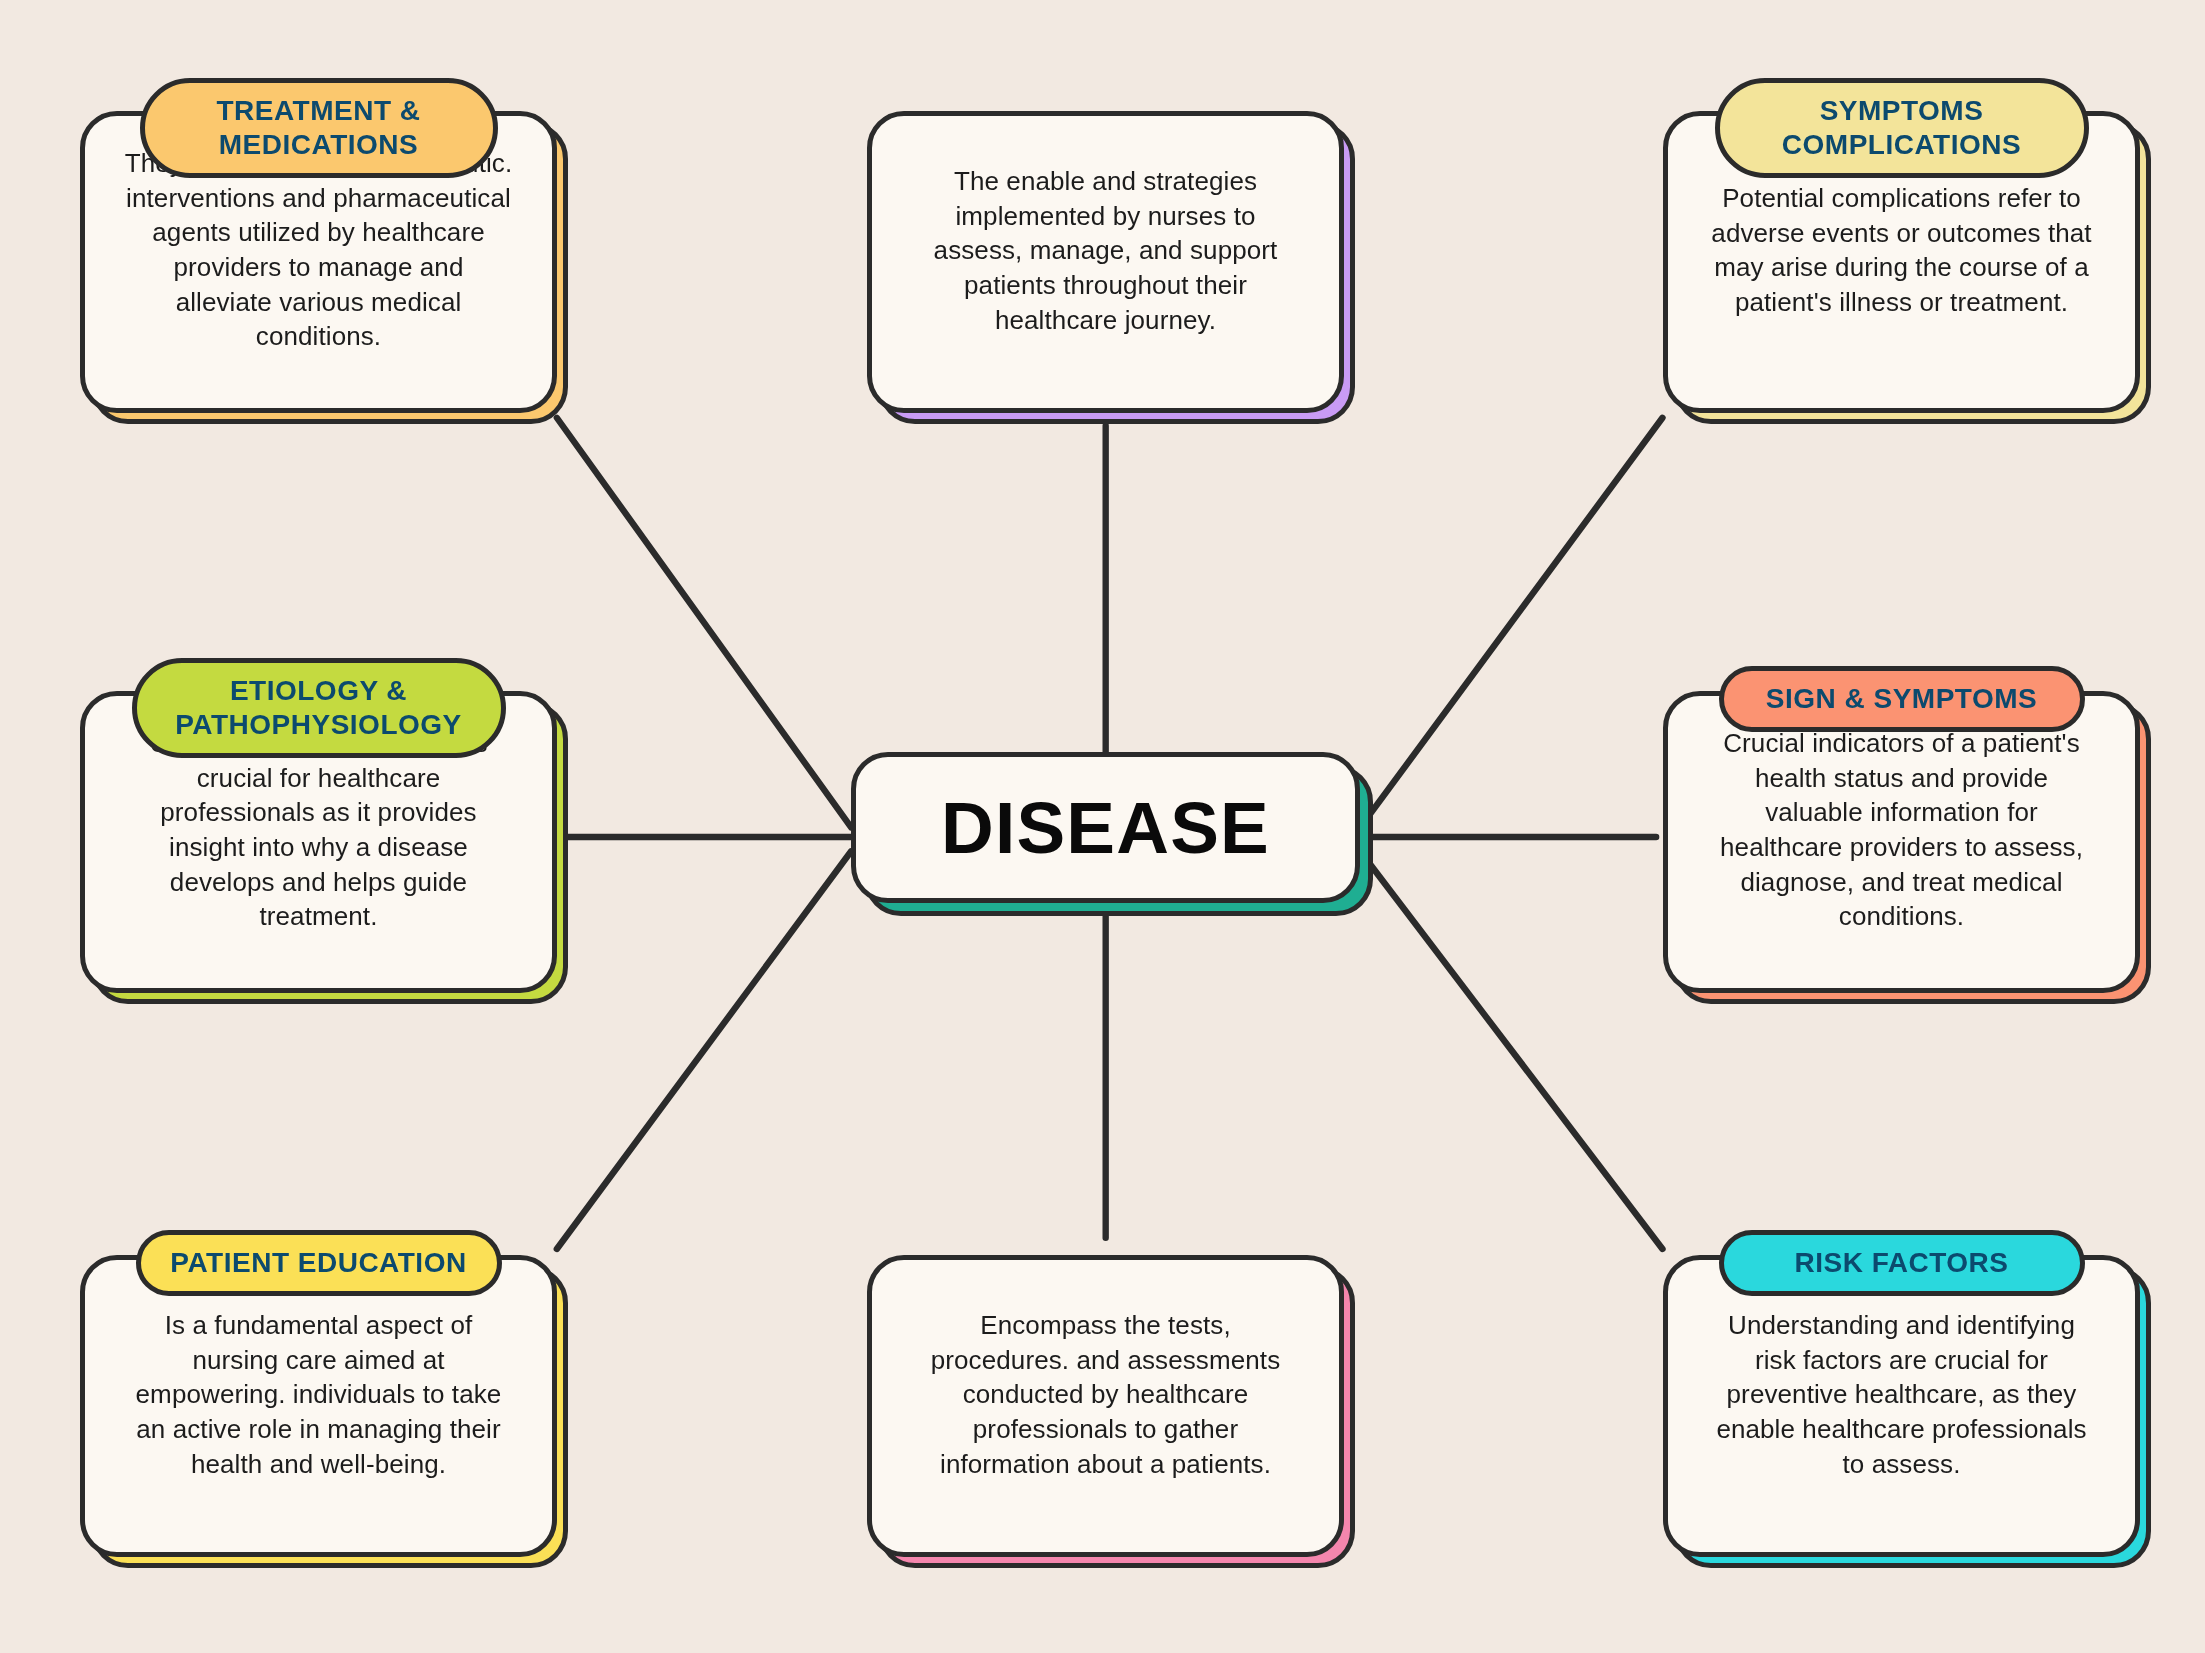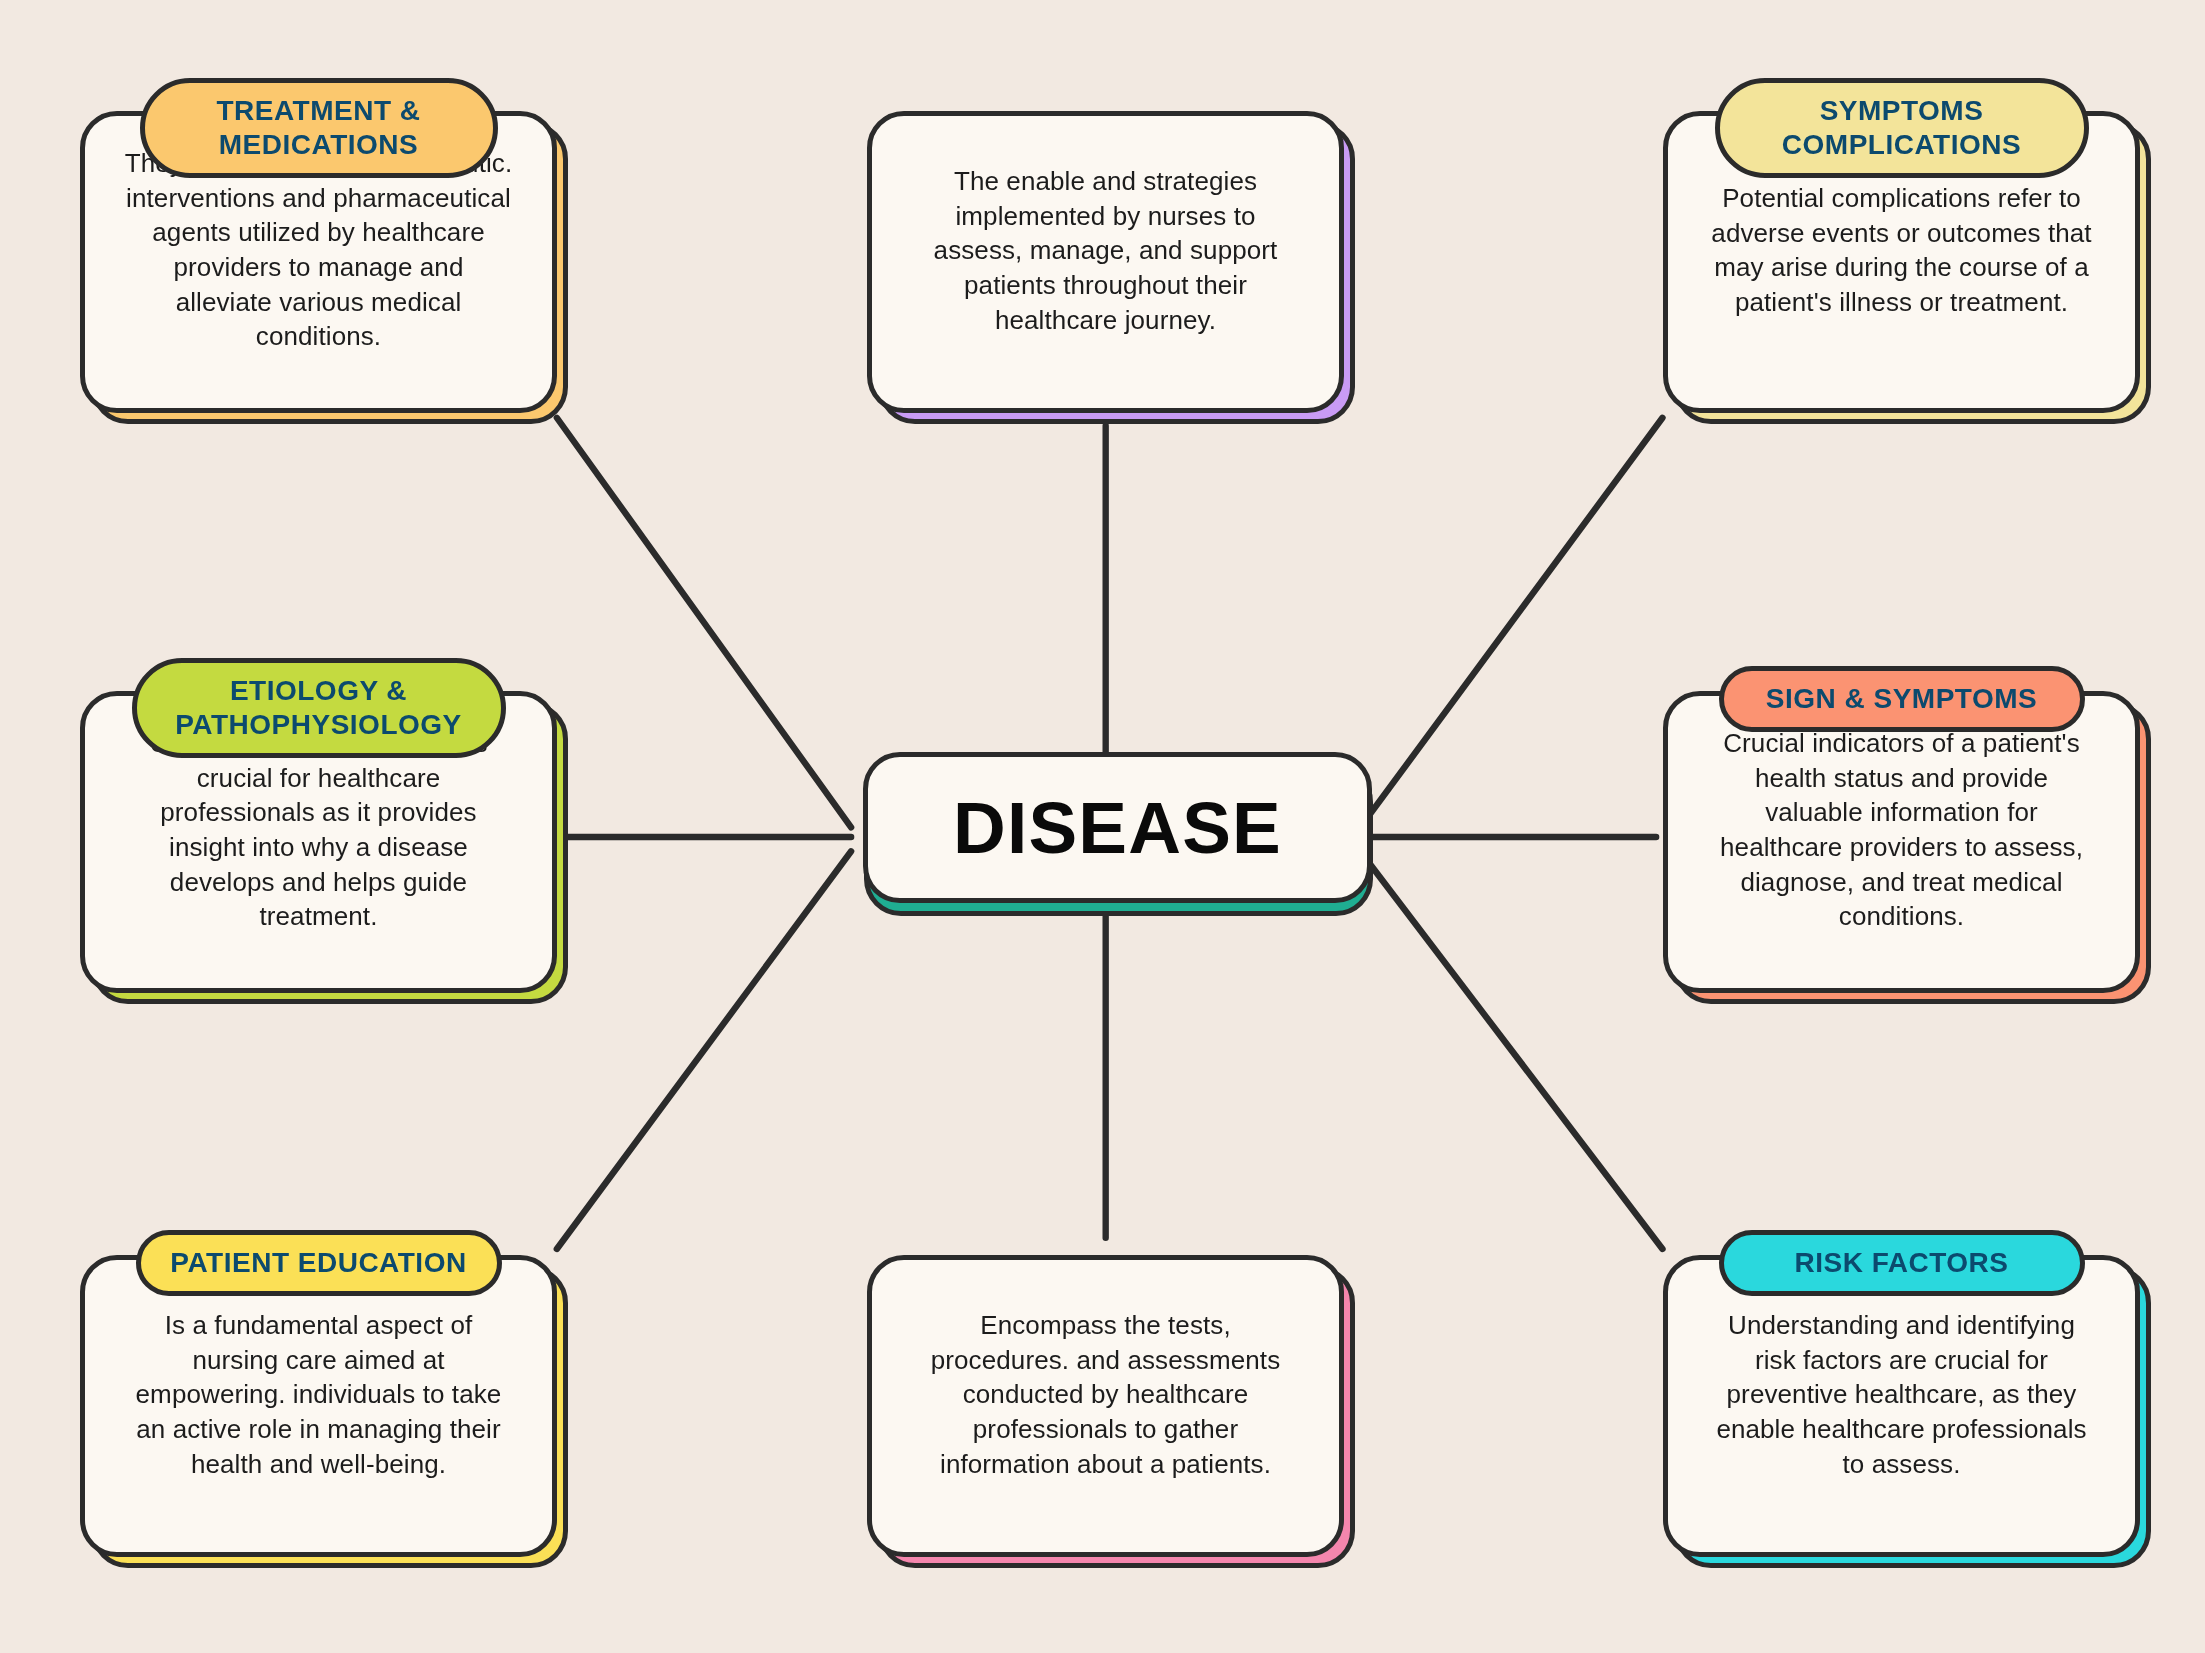--- a/index.html
+++ b/index.html
@@ -101,21 +101,21 @@
     left: 12.7px; top: 12.7px;
     width: 509px;
     height: 151px;
     background: #1fae92;
     border: 5.6px solid #2b2b2b;
     border-radius: 37px;
     box-sizing: border-box;
   }
   #center-node .center-body {
     position: absolute;
-    left: 12px; top: 0;
+    left: 0; top: 0;
     width: 509px;
     height: 151px;
     background: #fcf8f2;
     border: 5.6px solid #2b2b2b;
     border-radius: 37px;
     box-sizing: border-box;
     display: flex;
     align-items: center;
     justify-content: center;
     z-index: 2;

